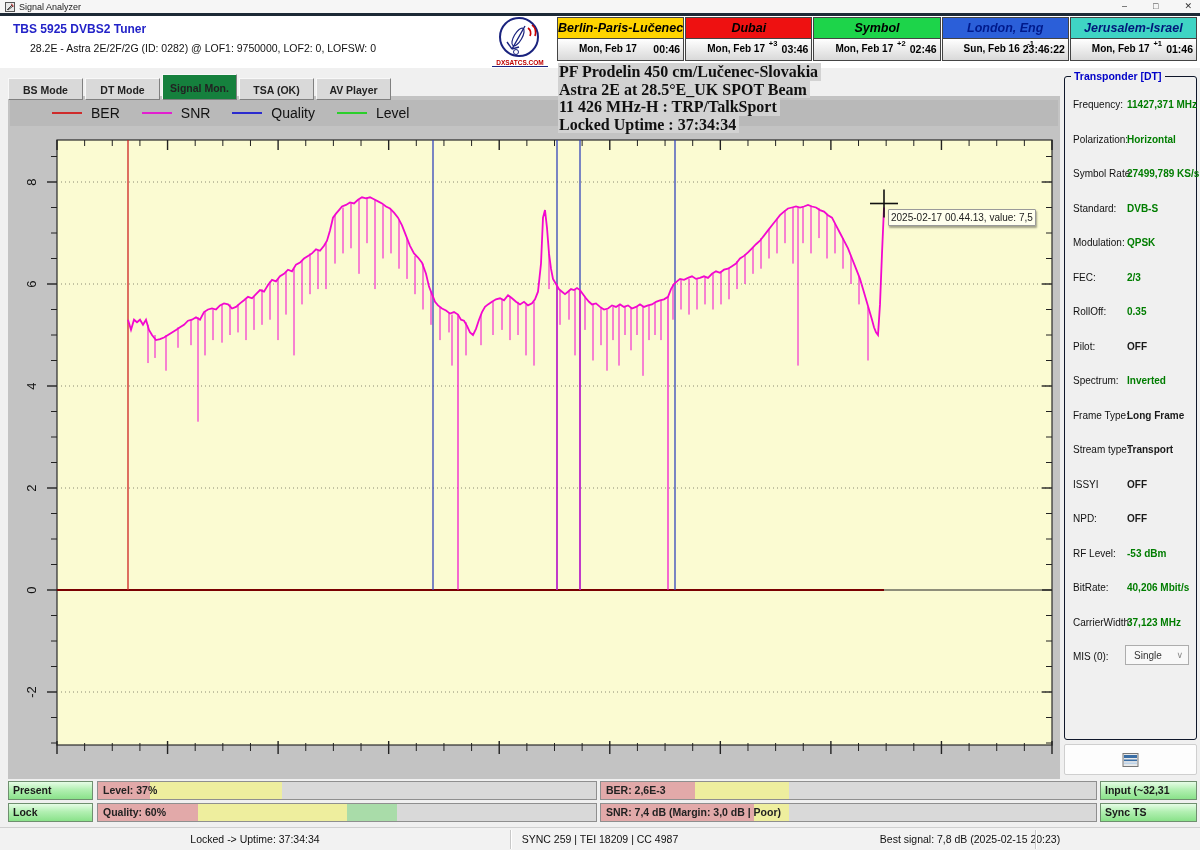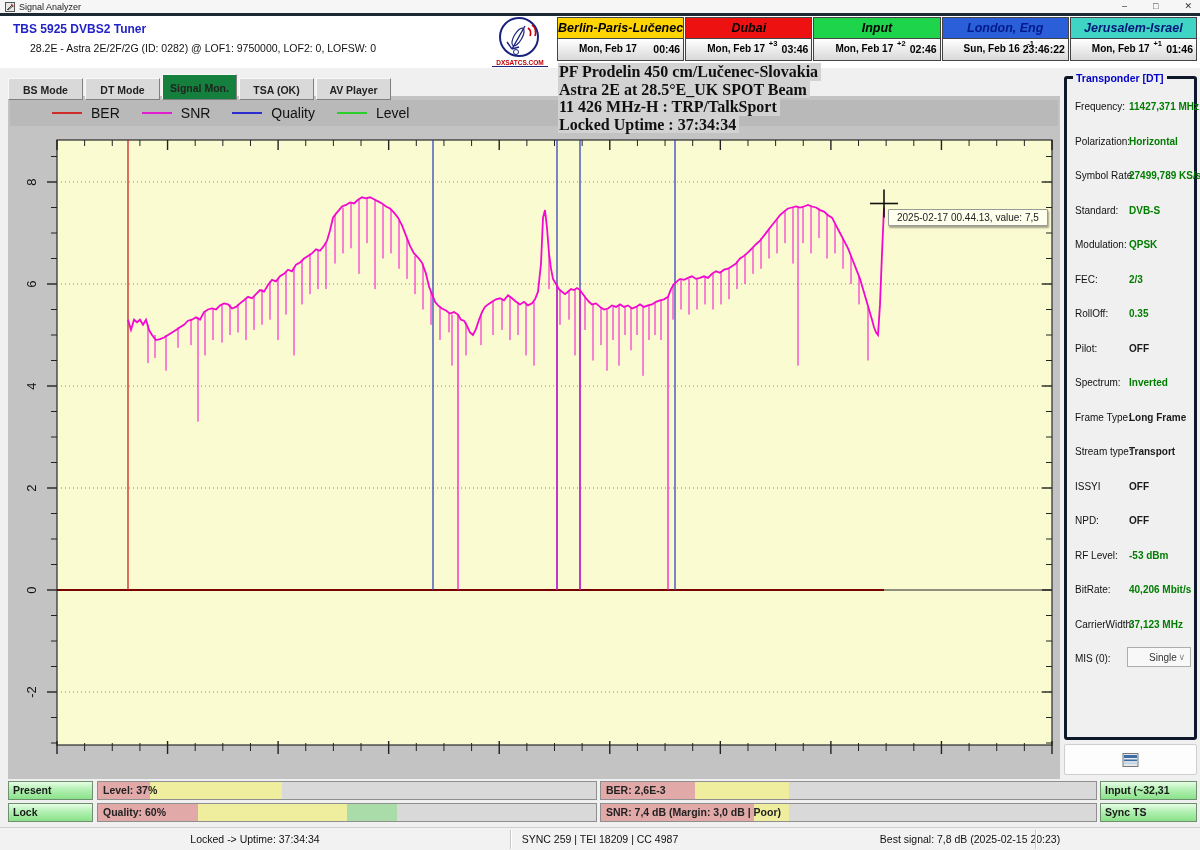--- a/index.html
+++ b/index.html
@@ -41,25 +41,25 @@
   .tab.active{height:26px;background:#15803d;line-height:24px;}
   
   #chart-area{position:absolute;left:8px;top:96px;width:1052px;height:683px;background:#c3c3c3;}
   #legend{position:absolute;left:2px;top:4px;width:1048px;height:26px;background:#b9b9b9;
           display:flex;align-items:center;padding-left:42px;box-sizing:border-box;}
   .leg-item{display:flex;align-items:center;margin-right:22px;}
   .leg-dash{width:30px;height:2px;margin-right:9px;}
   .leg-lab{font-size:14px;color:#111;}
   #plot-svg{position:absolute;left:0;top:0;}
   #tooltip{position:absolute;left:880px;top:113px;background:#ffffee;border:1px solid #9a9a9a;
-           box-shadow:1px 2px 2px rgba(0,0,0,.35);font-size:10px;color:#222;padding:2px 8px;
+           box-shadow:1px 2px 2px rgba(0,0,0,.35);font-size:10px;color:#222;padding:2px 2px;
            white-space:nowrap;z-index:40;border-radius:1px;}
   
-  #tp-panel{position:absolute;left:1064px;top:76px;width:133px;height:664px;border:3px solid #0f172a;
-            border-radius:3px;background:#f0f0f0;box-sizing:border-box;text-align:center;}
+  #tp-panel{position:absolute;left:1064px;top:76px;width:133px;height:664px;border:1px solid #0f172a;
+            border-radius:3px;background:#f0f0f0;box-sizing:border-box;}
   #tp-title{position:absolute;left:6px;top:-7px;background:#f0f0f0;padding:0 3px;
             font-size:10.5px;font-weight:bold;color:#0000c8;}
   #tp-rows{position:absolute;left:0;top:12px;width:100%;}
   .tp-row{position:relative;height:34.5px;}
   .tp-lab{position:absolute;left:8px;top:10px;font-size:10px;color:#111;white-space:nowrap;}
   .tp-val{position:absolute;left:62px;top:10px;font-size:10px;font-weight:bold;white-space:nowrap;}
   .tp-val.green{color:#007d00;}
   .tp-val.black{color:#1a1a1a;}
   .mis-select{position:absolute;left:60px;top:4px;width:64px;height:20px;background:#f8f8f8;
               border:1px solid #adadad;font-size:10px;color:#333;line-height:19px;padding-left:8px;
@@ -124,21 +124,21 @@
         </div>
         <div class="clock">
           <div class="clock-hd" style="background: rgb(238, 17, 17); color: rgb(0, 0, 0);">Dubai</div>
           <div class="clock-bd">
             <span class="c-date">Mon, Feb 17</span>
             <span class="c-off">+3</span>
             <span class="c-time">03:46</span>
           </div>
         </div>
         <div class="clock">
-          <div class="clock-hd" style="background: rgb(29, 212, 74); color: rgb(0, 0, 0);">Input</div>
+          <div class="clock-hd" style="background: rgb(29, 212, 74); color: rgb(0, 0, 0);">Symbol</div>
           <div class="clock-bd">
             <span class="c-date">Mon, Feb 17</span>
             <span class="c-off">+2</span>
             <span class="c-time">02:46</span>
           </div>
         </div>
         <div class="clock">
           <div class="clock-hd" style="background: rgb(43, 95, 217); color: rgb(0, 26, 140);">London, Eng</div>
           <div class="clock-bd">
             <span class="c-date">Sun, Feb 16</span>

